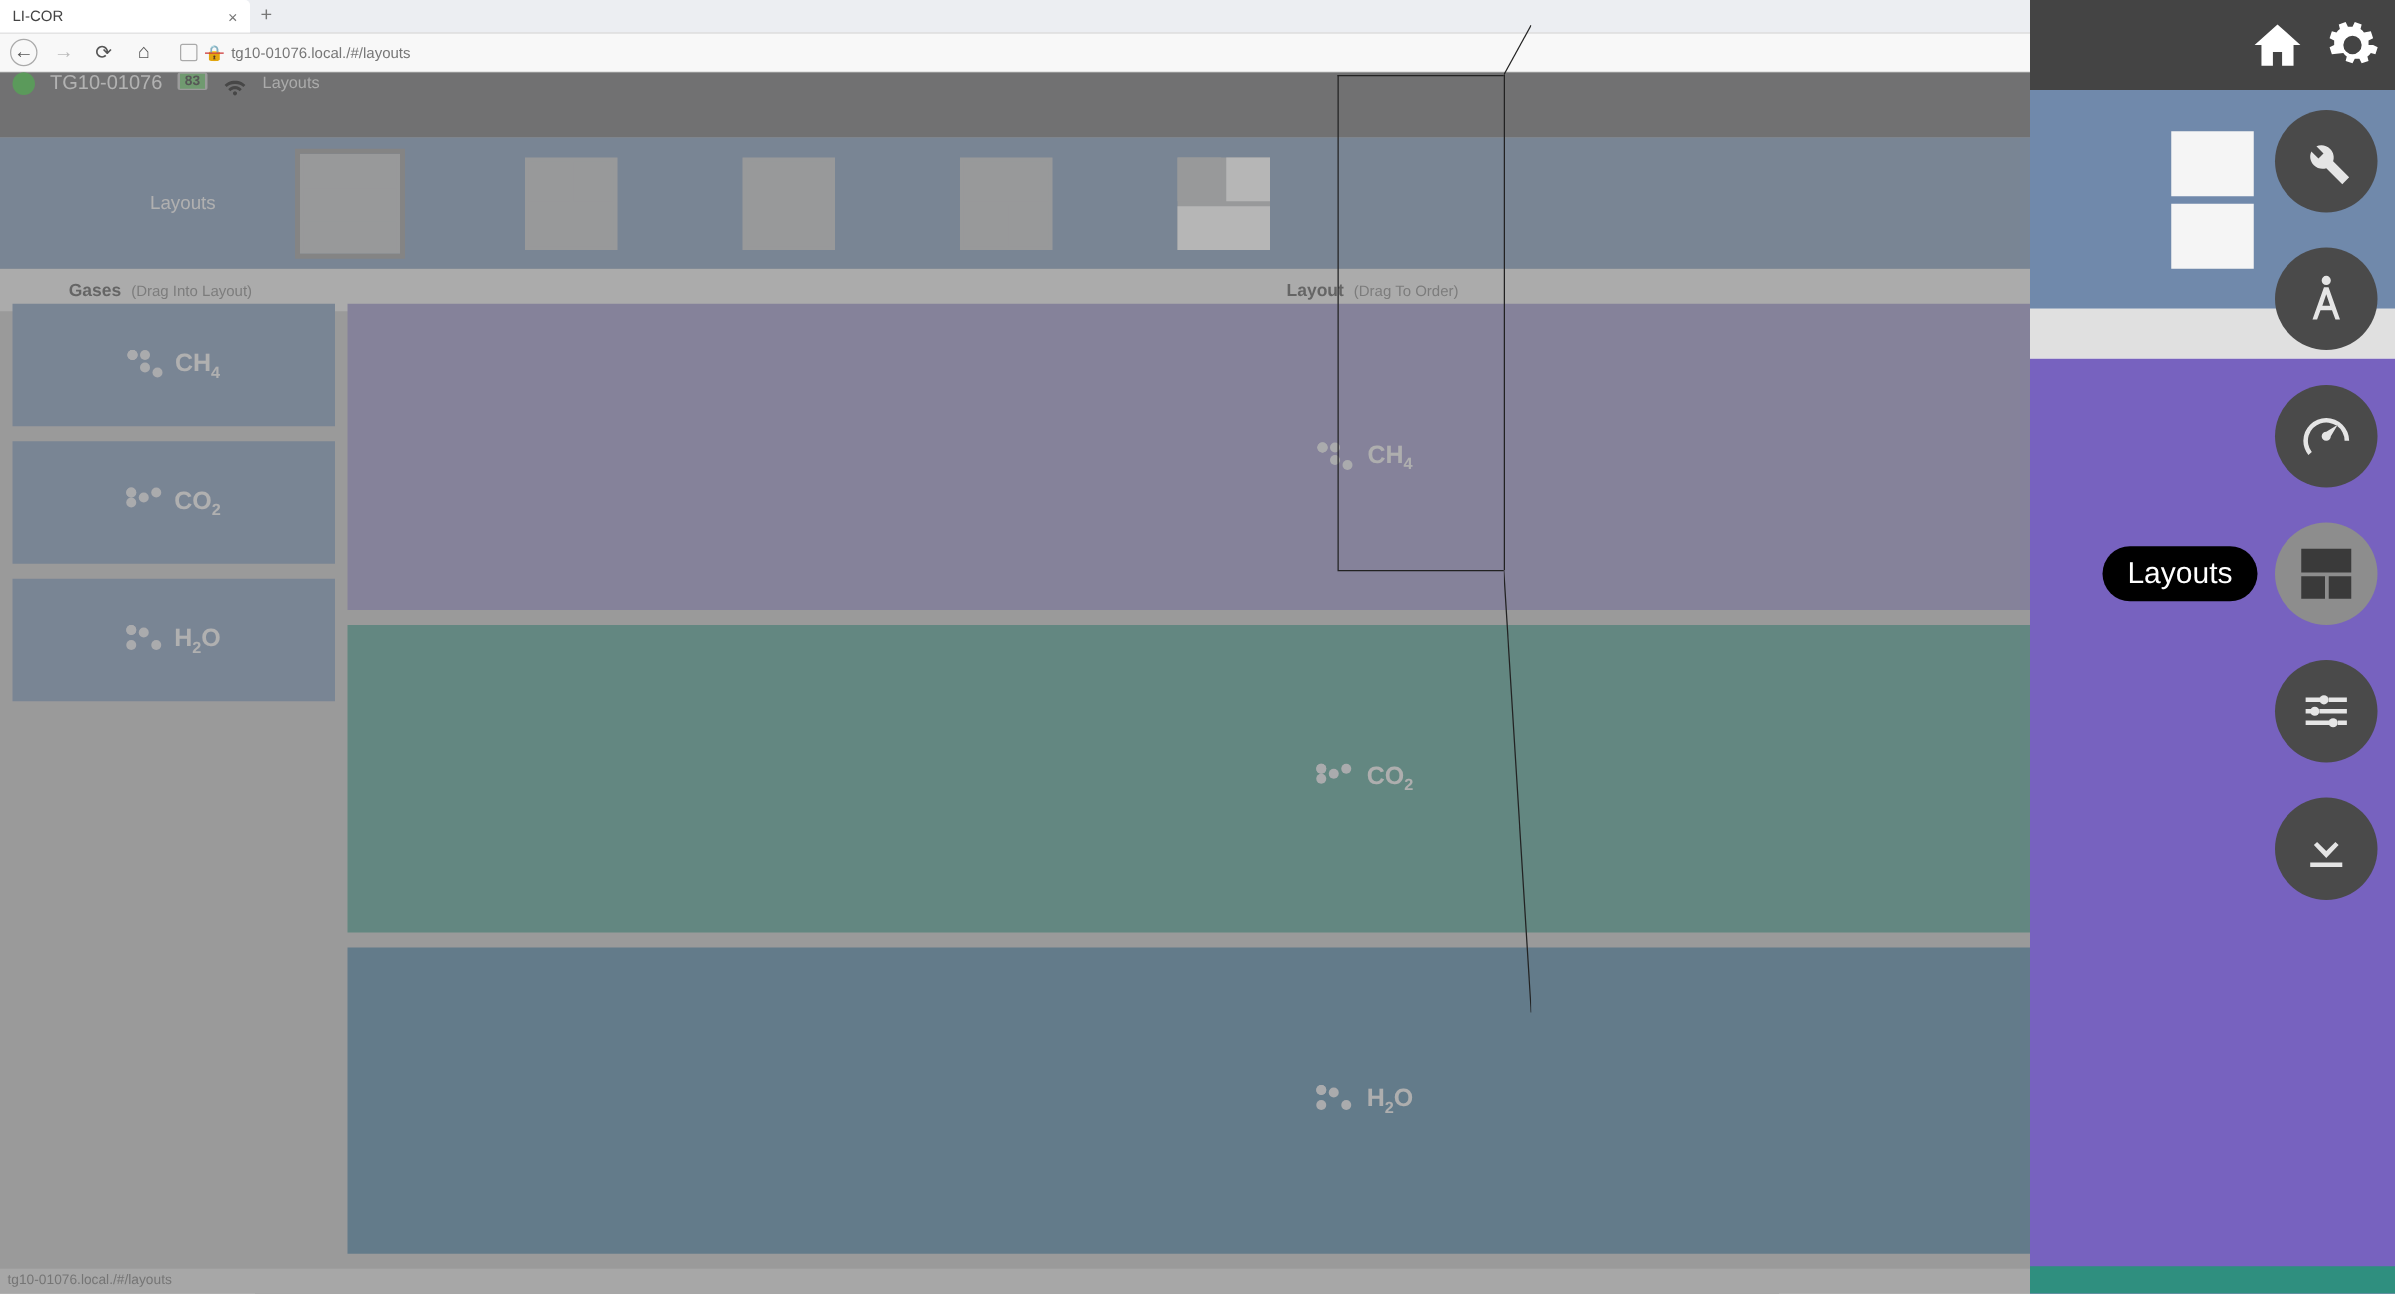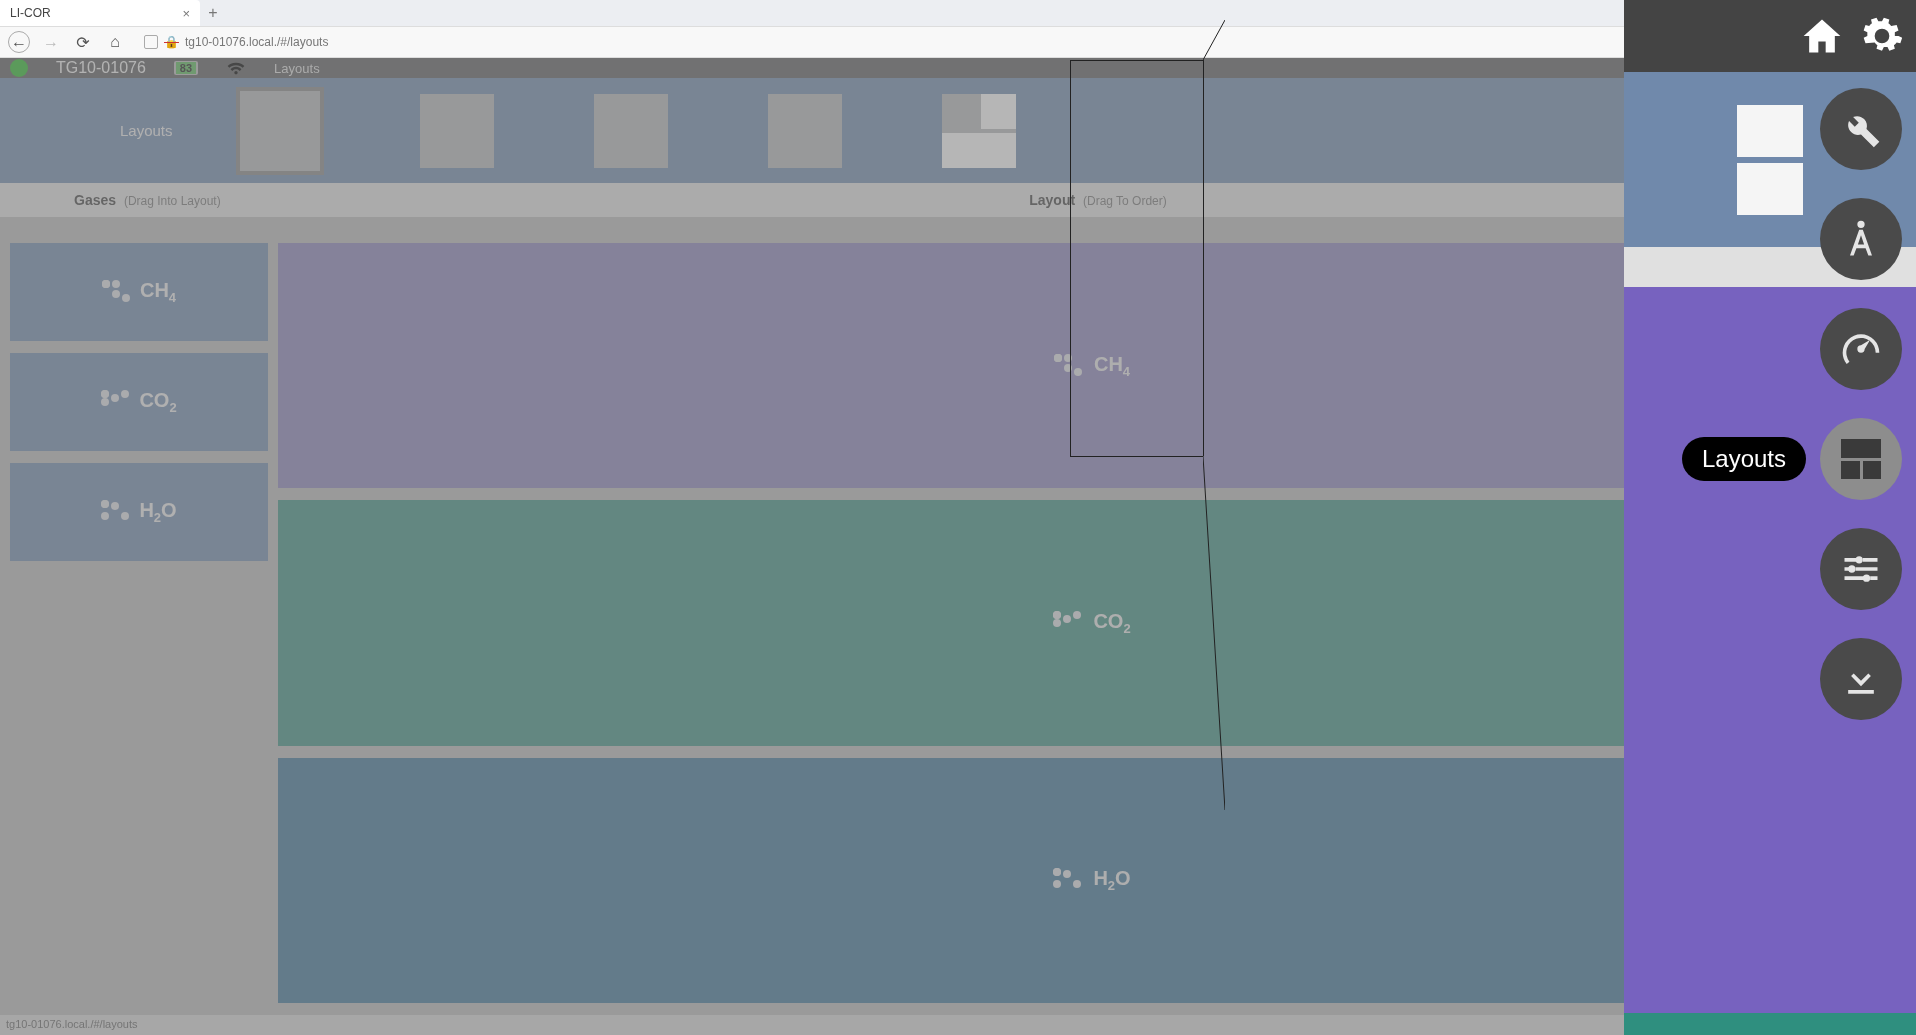--- a/index.html
+++ b/index.html
@@ -29,21 +29,21 @@
   .addr-right { display:flex; gap:10px; color:#666; font-size:13px; align-items:center; }
 
   
   .overlay {
     position:absolute; left:0; top:58px; right:0; bottom:0;
     background: rgba(130,130,130,0.55); z-index:5; pointer-events:none;
   }
 
   
   .app-header {
-    height: 20px; background: #5d5e5f; display:flex; align-items:center; padding:0 10px; color:#e5e5e5; gap:28px; position:relative;
+    height: 52px; background: #5d5e5f; display:flex; align-items:flex-start; padding:0 10px; color:#e5e5e5; gap:12px; position:relative;
   }
   .status-dot { width:18px; height:18px; border-radius:50%; background:#2eb82e; }
   .device-name { font-size:16px; color:#eee; }
   .battery { background:#bbb; padding:1px 2px; border-radius:2px; }
   .battery-inner { background:#5cb85c; color:#222; font-size:11px; padding:0 4px; font-weight:bold; }
   .wifi { color:#bbb; }
   .online { font-size:13px; color:#ddd; }
   .header-right { margin-left:auto; display:flex; align-items:stretch; height:100%; }
   .header-right .sep { width:1px; background:#777; margin:0 4px; }
   .header-right .hbtn { width:34px; display:flex; align-items:center; justify-content:center; color:#fff; }
@@ -59,21 +59,21 @@
   .lay-opt .r { flex:1; display:flex; gap:3px; }
   .lay-opt .r div { flex:1; background:#b3b5b8; }
   .lay-opt.selected .r div,
   .lay-opt .r.fill div { background:#b3b5b8; }
   
   .cell-d { background:#b3b5b8 !important; }
   .cell-l { background:#f5f5f5 !important; }
 
   
   .section-labels { height:34px; background:#dedede; display:flex; align-items:center; font-size:14px; color:#444; }
-  .section-labels .gases { width:280px; padding-left:74px; font-weight:bold; }
+  .section-labels .gases { width:280px; padding-left:55px; font-weight:bold; }
   .section-labels .gases .hint, .section-labels .layout .hint { font-weight:normal; color:#777; font-size:12px; margin-left:4px; }
   .section-labels .layout { flex:1; text-align:center; font-weight:bold; }
 
   
   .content { position:absolute; left:0; right:0; top:233px; bottom:22px; display:flex; }
   .gas-sidebar { width:278px; padding:10px; display:flex; flex-direction:column; gap:12px; }
   .gas-card { height:98px; background:#7089ab; display:flex; align-items:center; justify-content:center; gap:10px; color:#e8e8e8; font-size:20px; font-weight:bold; }
   .layout-main { flex:1; padding:10px 10px 10px 0; display:flex; flex-direction:column; gap:12px; }
   .layout-row { flex:1; display:flex; align-items:center; justify-content:center; gap:12px; color:#e5e5e5; font-size:20px; font-weight:bold; }
   .row-ch4 { background:#8b83b9; }

